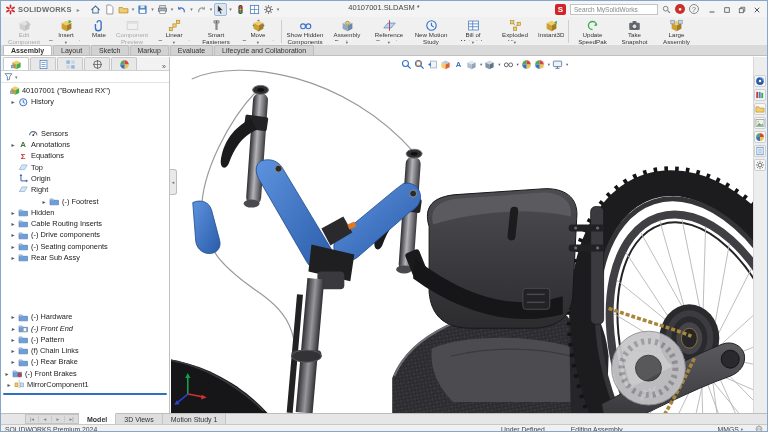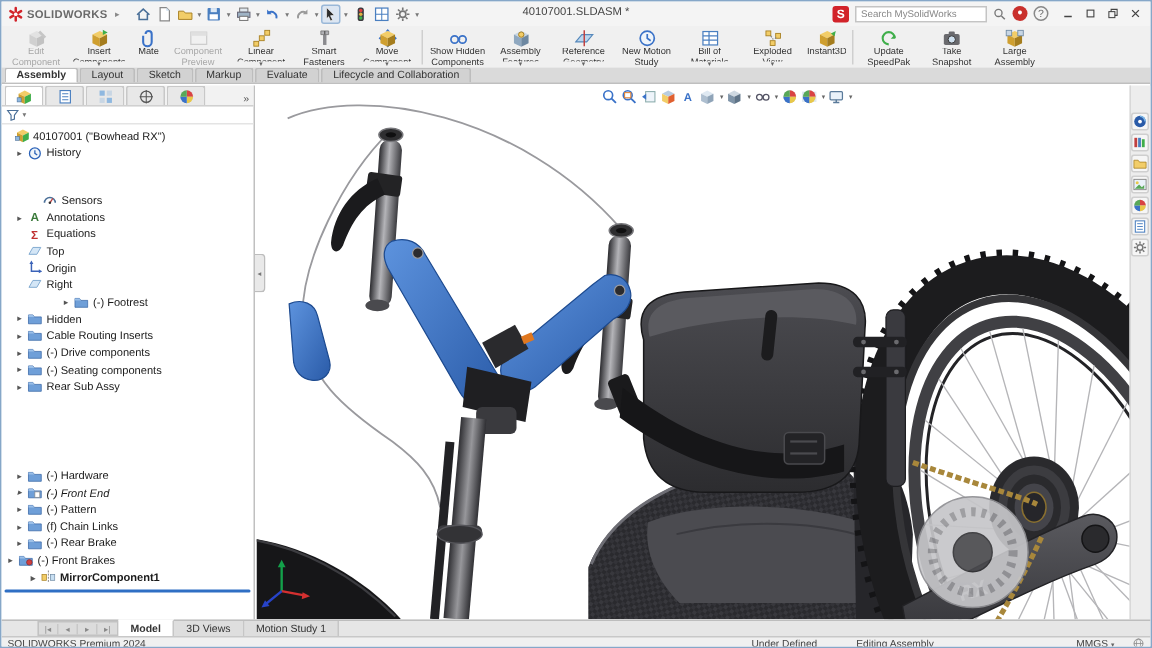--- a/index.html
+++ b/index.html
@@ -667,21 +667,21 @@
           <span class="arr">▸</span>
           <span class="tic">
             <svg viewBox="0 0 16 16">
               <path d="M1.5 4.5 h4.5 l1.5 2 h7 v7 h-13 Z" fill="#6f9fd8" stroke="#3c6aa8" stroke-width="0.8"></path>
               <path d="M1.5 4.5 h4.5 l1.5 2 h-6 Z" fill="#9cc0e8"></path>
               <circle cx="11.5" cy="10.5" r="2.8" fill="#d04040" stroke="#802020" stroke-width="0.6"></circle>
             </svg>
           </span>
           <span class="tlb">(-) Front Brakes</span>
         </div>
-        <div class="trow" style="padding-left: 17px; font-weight: bold;">
+        <div class="trow" style="padding-left: 4px;">
           <span class="arr">▸</span>
           <span class="tic">
             <svg viewBox="0 0 16 16">
               <rect x="1.5" y="6" width="4.5" height="6" fill="#f2cd68" stroke="#a57d1e" stroke-width="0.7"></rect>
               <rect x="10" y="6" width="4.5" height="6" fill="#c8dff2" stroke="#6d88a2" stroke-width="0.7"></rect>
               <line x1="8" y1="2" x2="8" y2="14" stroke="#888" stroke-dasharray="2 1.2"></line>
             </svg>
           </span>
           <span class="tlb">MirrorComponent1</span>
         </div>

